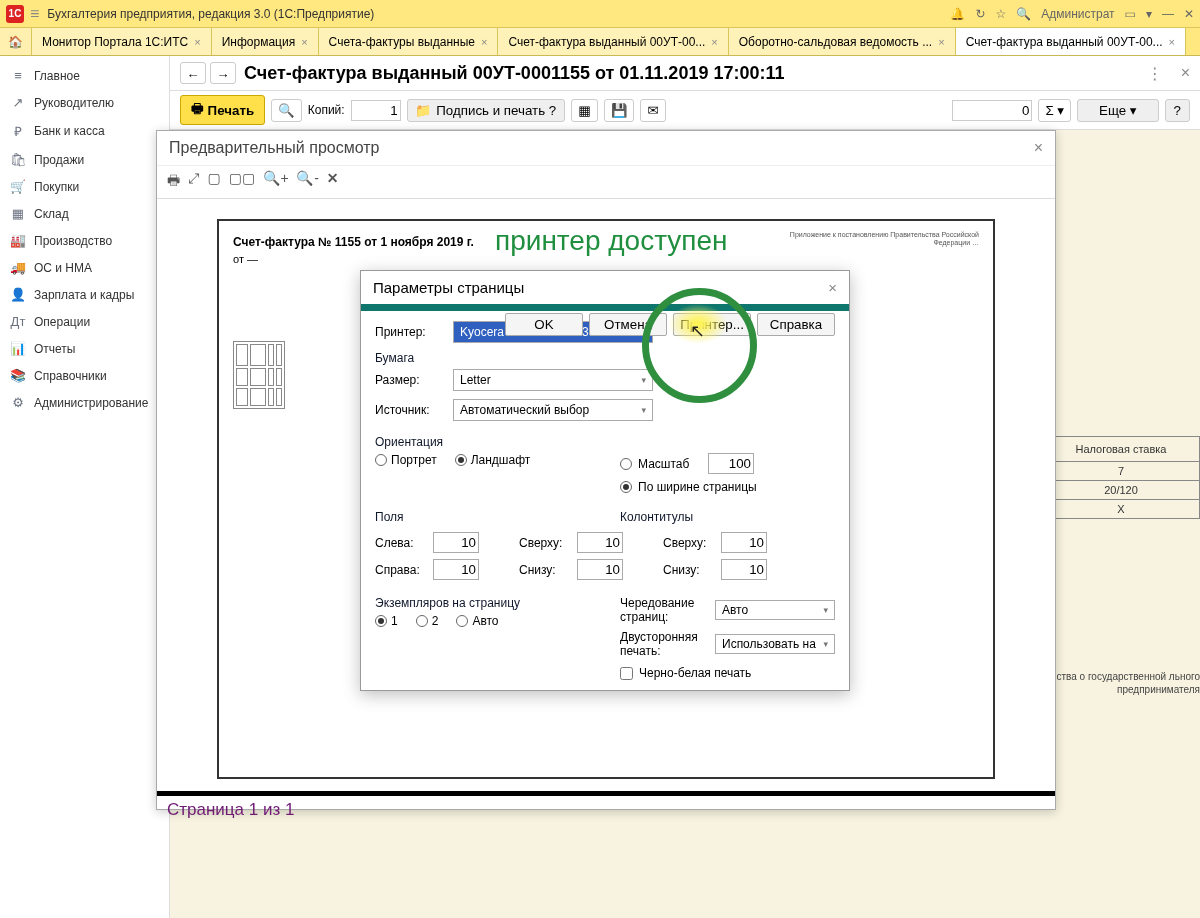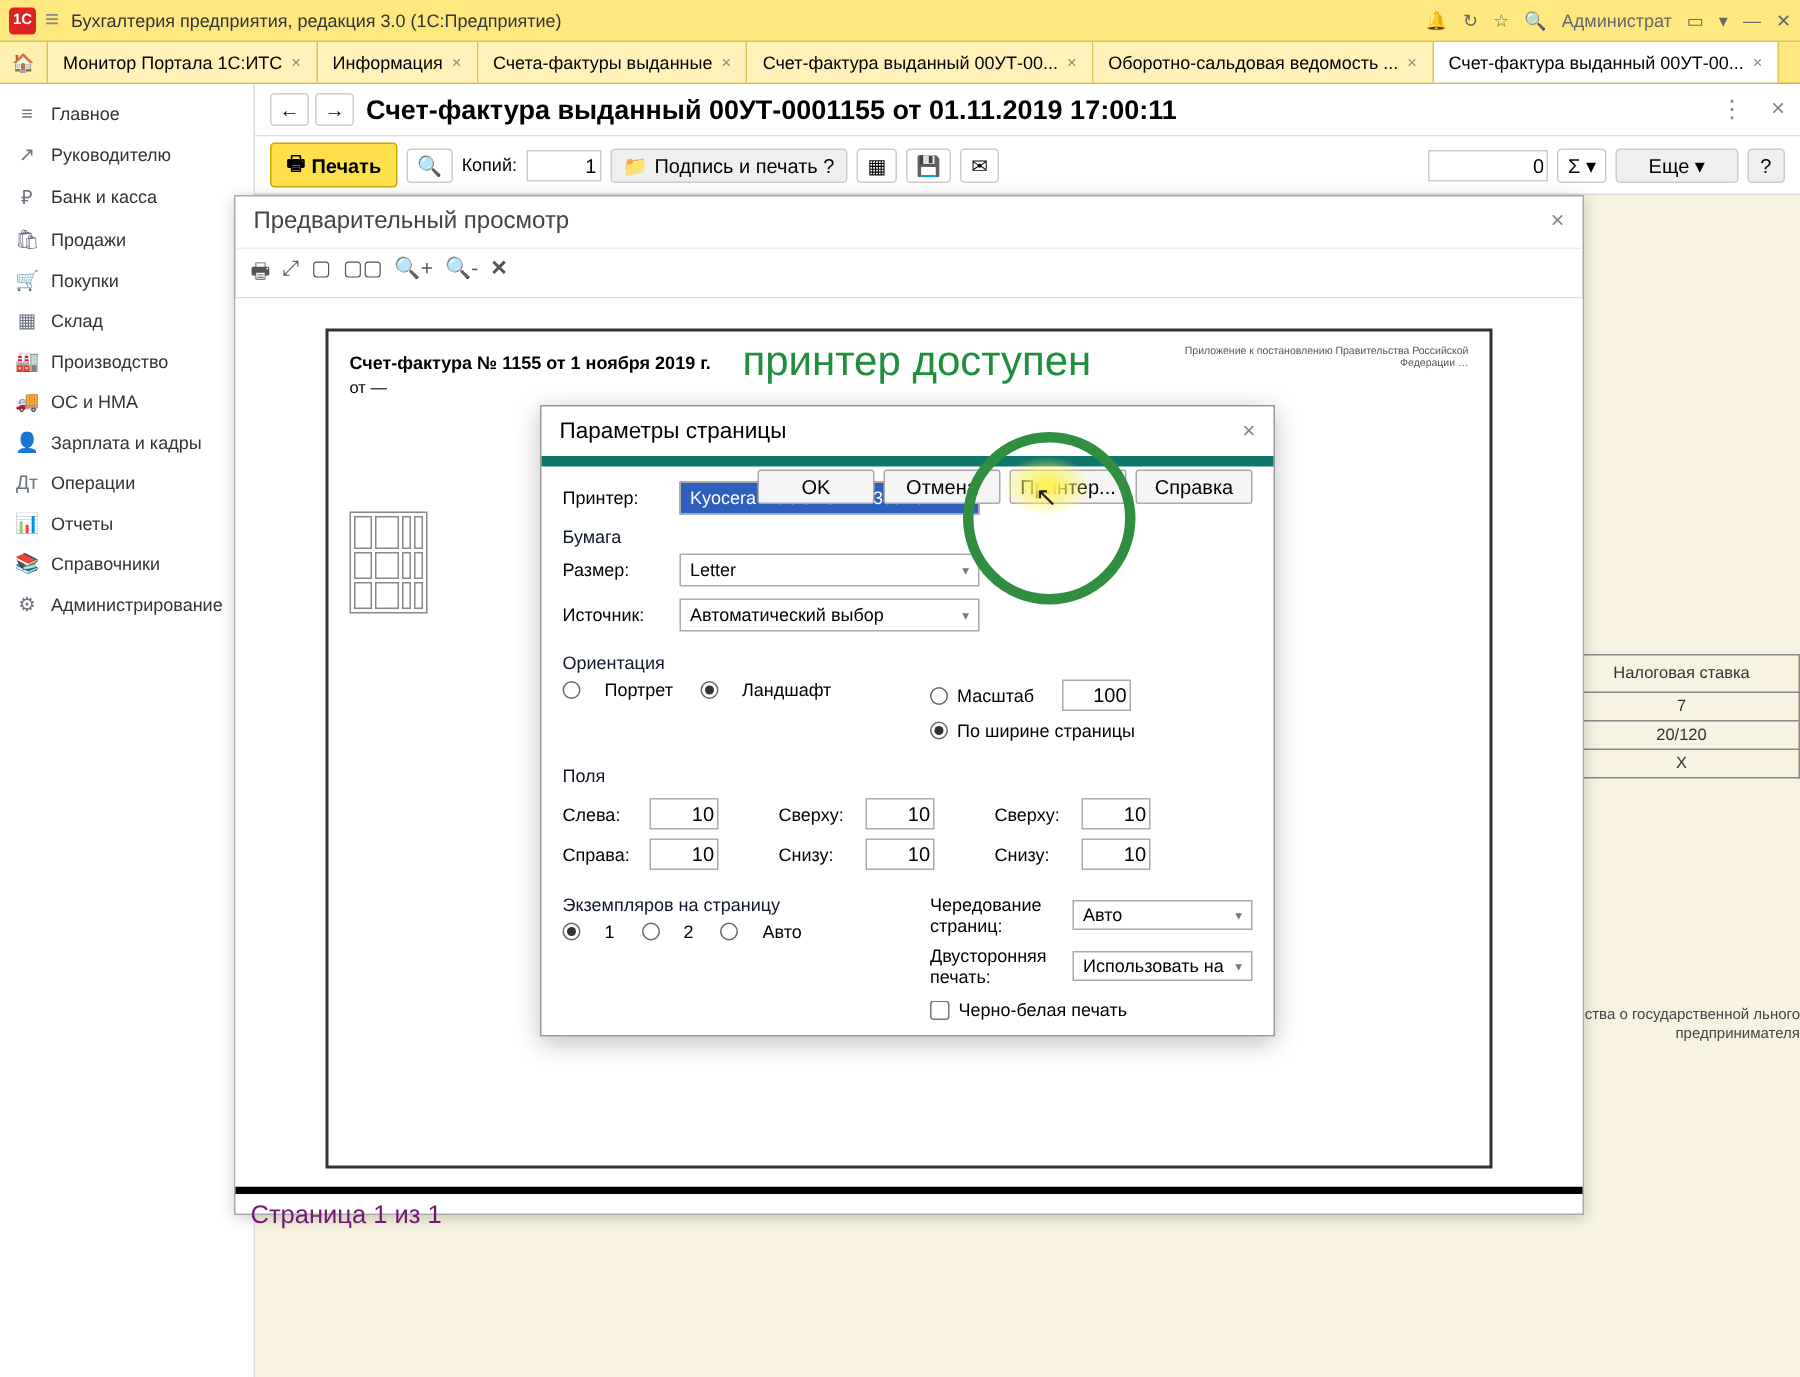--- a/index.html
+++ b/index.html
@@ -73,21 +73,21 @@
   .dialog-row { display:flex;align-items:center;gap:8px;margin-bottom:8px }
   .dialog-row label { width:70px }
   .dialog-row .sel { flex:0 0 200px;border:1px solid #aaa;padding:3px 6px;display:flex;justify-content:space-between;align-items:center;background:#fff }
   .dialog-row .sel.selprinter { flex-basis:200px;background:#2f5fbf;color:#fff }
   .btncol { position:absolute;right:14px;top:42px;display:flex;gap:6px }
   .btncol button { width:78px;padding:3px 0;border:1px solid #aaa;background:#f5f5f5;border-radius:2px }
   .section-title { color:#0f172a;margin:6px 0 4px }
   .cols { display:flex;gap:30px }
   .col { flex:1 }
   .orient { display:flex;gap:18px;align-items:center;margin-bottom:6px }
-  .orient .opt { display:flex;align-items:center;gap:16px }
+  .orient .opt { display:flex;align-items:center;gap:4px }
   .scale-col { }
   .scale-col .opt { display:flex;align-items:center;gap:6px;margin-bottom:6px }
   .spin2 { width:46px;border:1px solid #aaa;padding:2px;text-align:right }
   .margins { display:flex;gap:40px;margin-top:4px }
   .margins .mg { display:flex;flex-direction:column;gap:6px }
   .margins .mg div { display:flex;align-items:center;gap:6px }
   .margins .mg label { width:52px }
   .pp-row { display:flex;align-items:center;gap:10px;margin-top:6px }
   .pp-row .sel2 { width:120px;border:1px solid #aaa;padding:2px 6px;display:flex;justify-content:space-between;align-items:center }
   .chk { display:flex;align-items:center;gap:6px;margin-top:8px }
@@ -354,20 +354,23 @@
             <span class="radio-dot on"></span>
             <span>По ширине страницы</span>
           </div>
       </div>
     </div>
 
     <div class="cols" style="margin-top:4px">
       <div class="col">
           <div class="section-title">Поля</div>
         </div>
+      <div class="col">
+          <div class="section-title">Колонтитулы</div>
+        </div>
     </div>
 
     <div class="margins">
       <div class="mg">
         <div>
             <label>Слева:</label>
             <input class="spin2" value="10" style="">
           </div>
         <div>
             <label>Справа:</label>

